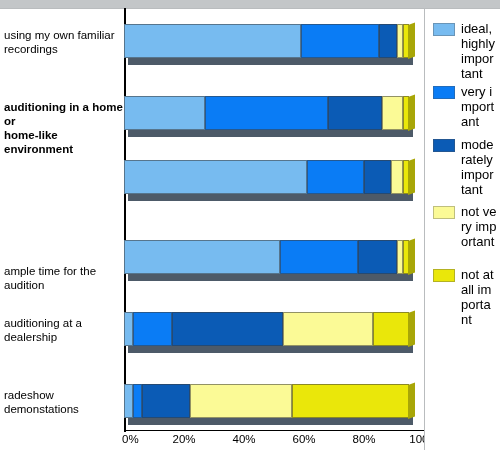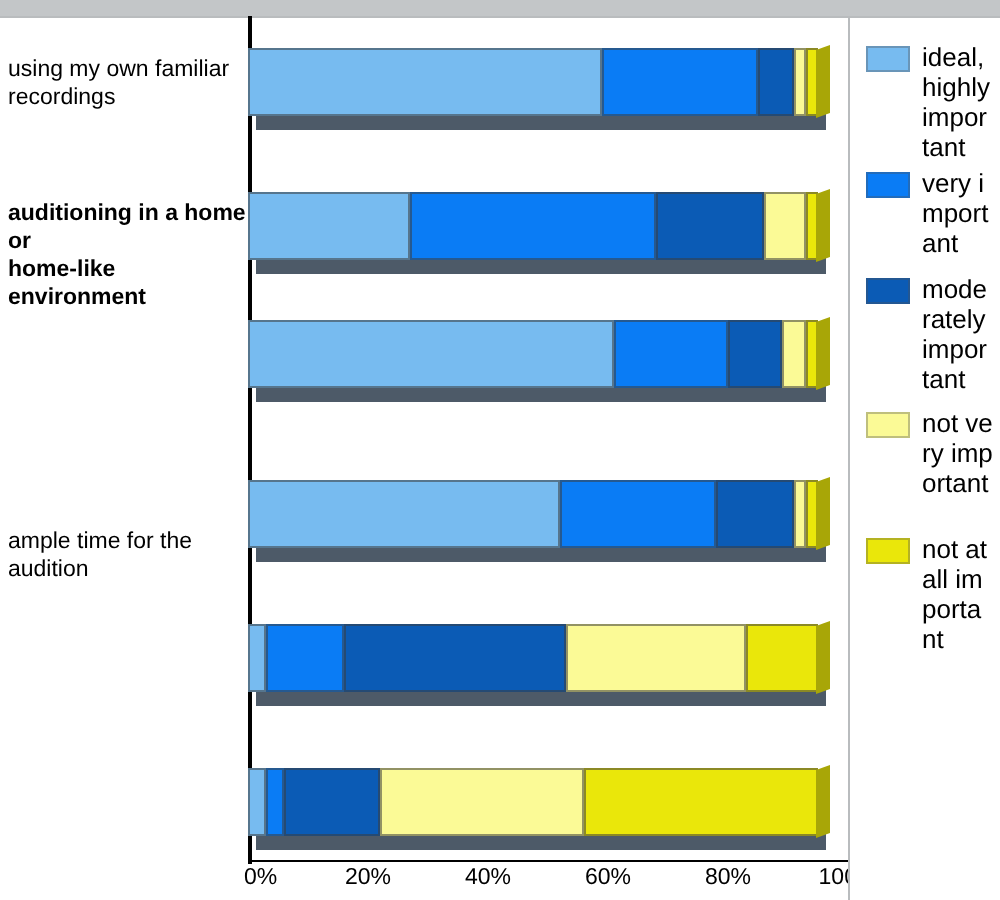--- a/index.html
+++ b/index.html
@@ -86,20 +86,24 @@
 
   <div class="canvas"></div>
 
   <div class="labels">
       <div class="cat-label" style="top: 20px;">using my own familiar
 recordings</div>
       <div class="cat-label" style="top: 92px; font-weight: bold;">auditioning in a home or
 home-like environment</div>
       <div class="cat-label" style="top: 236px; margin-top: 20px;">ample time for the
 audition</div>
+      <div class="cat-label" style="top: 308px;">auditioning at a
+dealership</div>
+      <div class="cat-label" style="top: 380px;">radeshow
+demonstations</div>
     </div>
 
   <div class="cat-axis"></div>
 
   <div class="bars">
       <div class="bar-row" style="top: 16px;">
         <div class="bar-shadow" style="width: 285px;"></div>
         <div class="bar"><span class="seg" title="ideal, highly important: 59%" style="width: 177px; background: rgb(119, 187, 240);"></span><span class="seg" title="very important: 26%" style="width: 78px; background: rgb(10, 124, 245);"></span><span class="seg" title="moderately important: 6%" style="width: 18px; background: rgb(11, 91, 181);"></span><span class="seg" title="not very important: 2%" style="width: 6px; background: rgb(251, 250, 150);"></span><span class="seg" title="not at all important: 2%" style="width: 6px; background: rgb(234, 231, 10);"><span class="cap" style="left: 100%; background: rgb(234, 231, 10); filter: brightness(0.72);"></span></span></div>
       </div>
       <div class="bar-row" style="top: 88px;">

